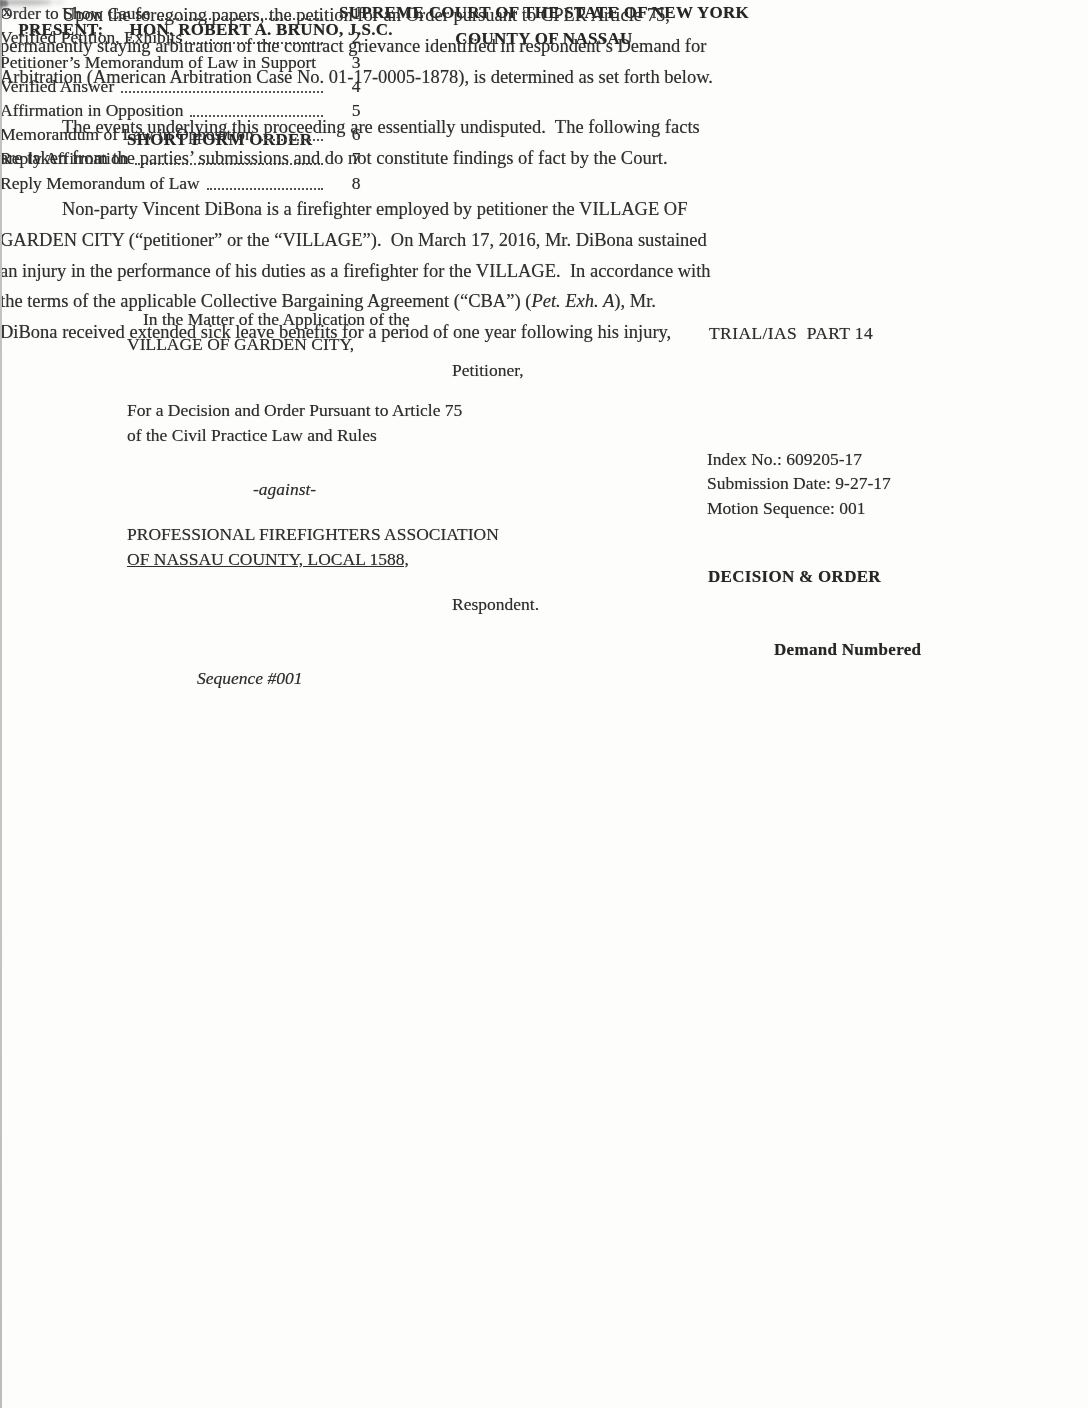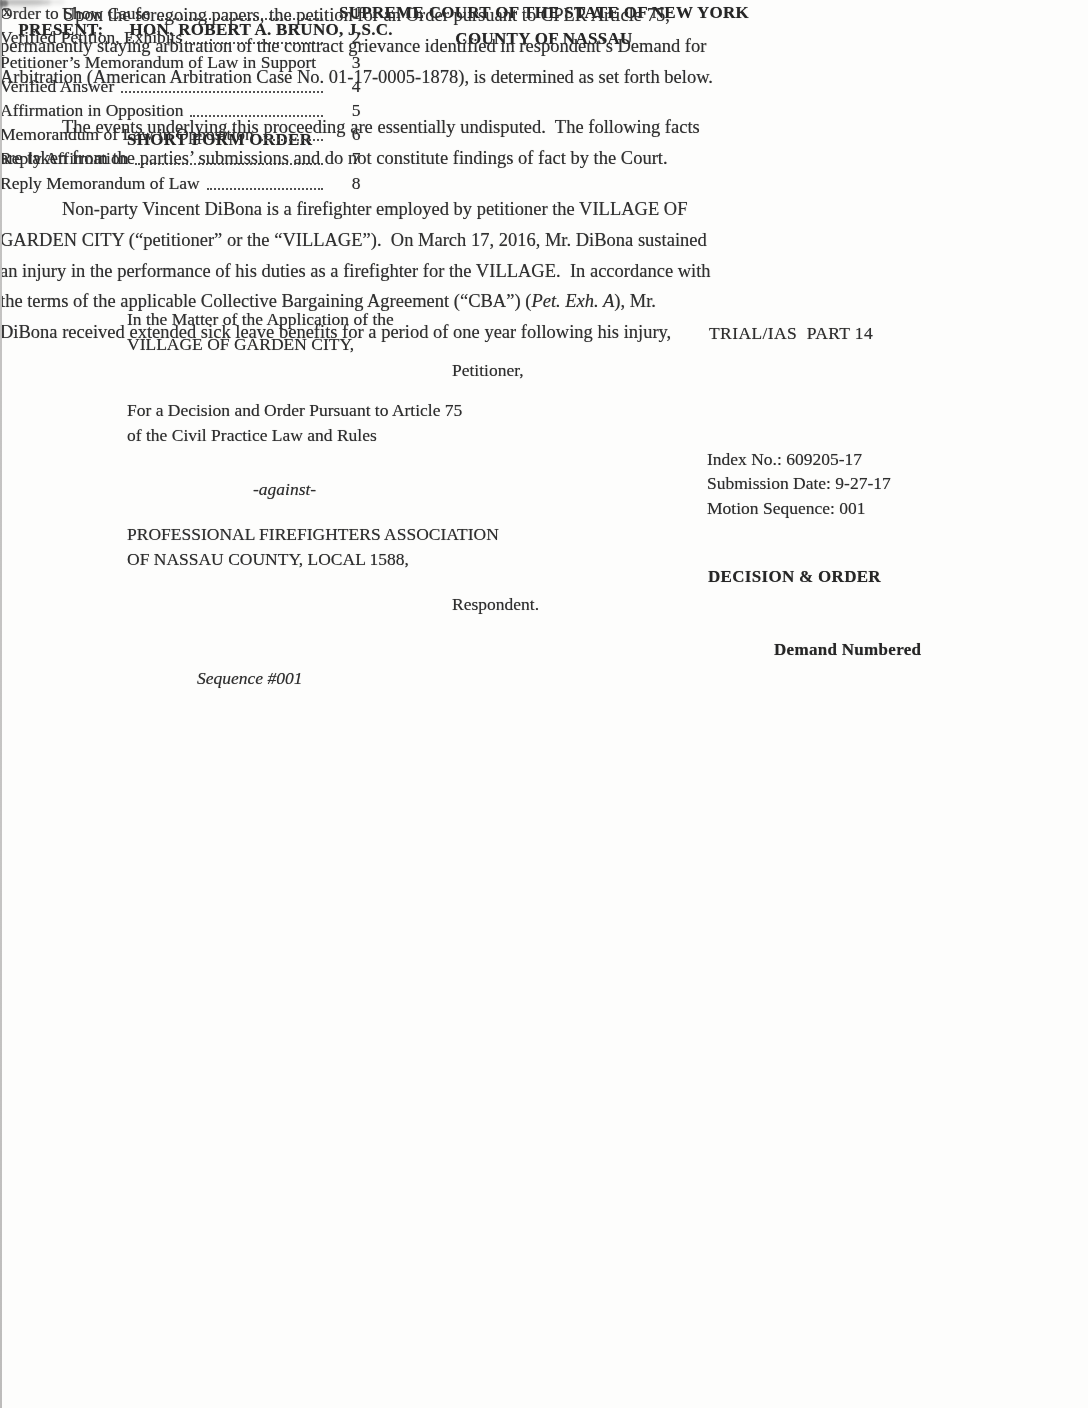--- a/index.html
+++ b/index.html
@@ -86,38 +86,38 @@
 
   <div class="abs present-row t-head">
     <span>PRESENT:</span><span class="gap"></span><span>HON. ROBERT A. BRUNO, J.S.C.</span>
   </div>
 
   <div class="dashline dash1">
     <span class="dashes"></span>
     <span class="xend">x</span>
   </div>
 
-  <div class="abs t-cap" style="left:127px; top:309px;">In the Matter of the Application of the</div>
+  <div class="abs t-cap" style="left:143px; top:309px;">In the Matter of the Application of the</div>
   <div class="abs t-cap" style="left:127px; top:334px;">VILLAGE OF GARDEN CITY,</div>
 
   <div class="abs t-side" style="left:709px; top:323px; letter-spacing:0.4px;">TRIAL/IAS  PART 14</div>
 
   <div class="abs t-cap" style="left:452px; top:360px;font-family:Liberation Serif, serif;">Petitioner,</div>
 
   <div class="abs t-cap" style="left:127px; top:400px;">For a Decision and Order Pursuant to Article 75</div>
   <div class="abs t-cap" style="left:127px; top:425px;">of the Civil Practice Law and Rules</div>
 
   <div class="abs t-side" style="left:707px; top:449px;">Index No.: 609205-17</div>
   <div class="abs t-side" style="left:707px; top:473px;">Submission Date: 9-27-17</div>
   <div class="abs t-side" style="left:707px; top:498px;">Motion Sequence: 001</div>
 
   <div class="abs t-cap it" style="left:253px; top:479px;">-against-</div>
 
   <div class="abs t-cap" style="left:127px; top:524px;">PROFESSIONAL FIREFIGHTERS ASSOCIATION</div>
-  <div class="abs t-cap" style="left:127px; top:549px;">OF NASSAU COUNTY, LOCAL 1588,</div>
+  <div class="abs t-cap" style="left:127px; top:549px;text-decoration:underline;">OF NASSAU COUNTY, LOCAL 1588,</div>
 
   <div class="abs t-head" style="left:708px; top:567px;">DECISION &amp; ORDER</div>
 
   <div class="abs t-cap" style="left:452px; top:594px;">Respondent.</div>
 
   <div class="dashline dash2">
     <span class="dashes"></span>
     <span class="xend">x</span>
   </div>
 

